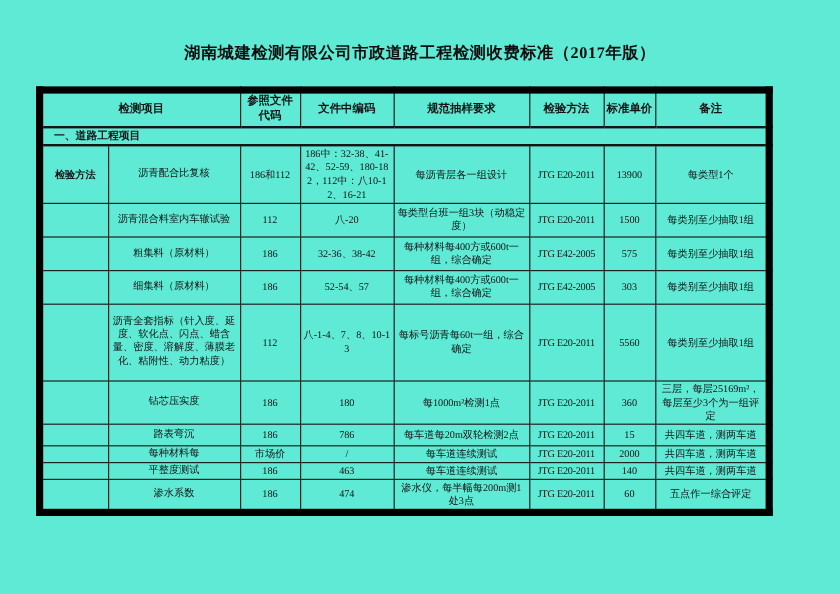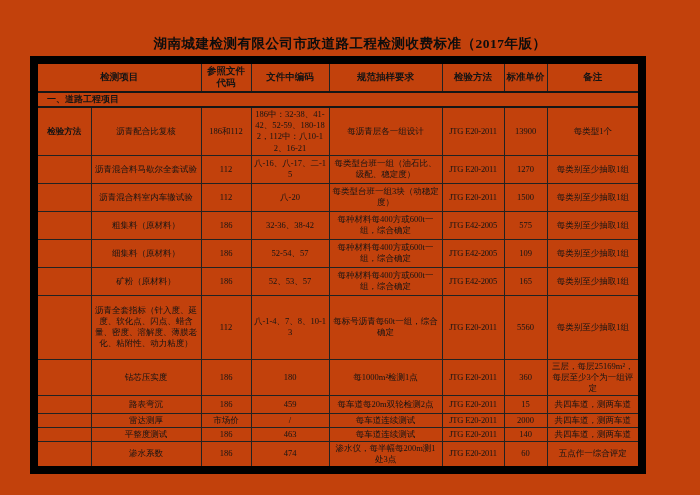--- a/index.html
+++ b/index.html
@@ -1,35 +1,35 @@
 <!DOCTYPE html>
 <html><head>
 <meta charset="utf-8">
 <style>
   html,body{margin:0;padding:0;background:#e8e8e8;}
   .page{
     position:relative;
     width:700px;height:495px;
-    background:#c2410c;
+    background:#5eead4;
     font-family:"Liberation Serif","DejaVu Serif",serif;
     color:#111;
     overflow:hidden;
   }
   .doc-title{
     position:absolute;top:35px;left:0;width:700px;
     text-align:center;
     font-size:13.5px;font-weight:bold;letter-spacing:0.5px;
     color:#0d0d0d;
   }
   table.fee-table{
-    position:absolute;left:30px;top:56px;
+    position:absolute;left:30px;top:72px;
     width:608px;
     border-collapse:collapse;
     table-layout:fixed;
-    border:8px solid #000000;
+    border:6px solid #000000;
   }
   table.fee-table td{
     border:1px solid #222;
     text-align:center;
     vertical-align:middle;
     padding:1px 2px;
     font-size:8.5px;
     line-height:1.3;
     color:#141414;
     overflow:hidden;
@@ -46,21 +46,21 @@
     font-size:9px;
     padding-left:9px;
     border-bottom:2px solid #161616;
   }
   td.cat{
     font-weight:bold;
     font-size:9px;
     vertical-align:top;
     padding-top:14px;
   }
-  td.item{font-size:8.5px;}
+  td.item{font-size:8.5px;font-family:Liberation Mono, monospace;}
   td.method{font-size:8.2px;letter-spacing:-0.2px;margin-top:20px;}
   td.price{font-size:8.6px;}
 </style>
 </head>
 <body>
 
 <div class="page">
 
   <div class="doc-title">湖南城建检测有限公司市政道路工程检测收费标准（2017年版）</div>
 
@@ -95,30 +95,20 @@
       <td class="cat">检验方法</td>
       <td class="item">沥青配合比复核</td>
       <td>186和112</td>
       <td>186中：32-38、41-42、52-59、180-182，112中：八10-12、16-21</td>
       <td>每沥青层各一组设计</td>
       <td class="method">JTG E20-2011</td>
       <td class="price">13900</td>
       <td>每类型1个</td>
     </tr>
 
-    <tr style="height:28px">
-      <td></td>
-      <td class="item">沥青混合料马歇尔全套试验</td>
-      <td>112</td>
-      <td>八-16、八-17、二-15</td>
-      <td>每类型台班一组（油石比、级配、稳定度）</td>
-      <td class="method">JTG E20-2011</td>
-      <td class="price">1270</td>
-      <td>每类别至少抽取1组</td>
-    </tr>
 
     <tr style="height:28px">
       <td></td>
       <td class="item">沥青混合料室内车辙试验</td>
       <td>112</td>
       <td>八-20</td>
       <td>每类型台班一组3块（动稳定度）</td>
       <td class="method">JTG E20-2011</td>
       <td class="price">1500</td>
       <td>每类别至少抽取1组</td>
@@ -135,34 +125,24 @@
       <td>每类别至少抽取1组</td>
     </tr>
 
     <tr style="height:28px">
       <td></td>
       <td class="item">细集料（原材料）</td>
       <td>186</td>
       <td>52-54、57</td>
       <td>每种材料每400方或600t一组，综合确定</td>
       <td class="method">JTG E42-2005</td>
-      <td class="price">109</td>
-      <td>每类别至少抽取1组</td>
-    </tr>
-
-    <tr style="height:28px">
-      <td></td>
-      <td class="item">矿粉（原材料）</td>
-      <td>186</td>
-      <td>52、53、57</td>
-      <td>每种材料每400方或600t一组，综合确定</td>
-      <td class="method">JTG E42-2005</td>
-      <td class="price">165</td>
-      <td>每类别至少抽取1组</td>
-    </tr>
+      <td class="price">303</td>
+      <td>每类别至少抽取1组</td>
+    </tr>
+
 
     <tr style="height:64px">
       <td></td>
       <td class="item">沥青全套指标（针入度、延度、软化点、闪点、蜡含量、密度、溶解度、薄膜老化、粘附性、动力粘度）</td>
       <td>112</td>
       <td>八-1-4、7、8、10-13</td>
       <td>每标号沥青每60t一组，综合确定</td>
       <td class="method">JTG E20-2011</td>
       <td class="price">5560</td>
       <td>每类别至少抽取1组</td>
@@ -176,30 +156,30 @@
       <td>每1000m²检测1点</td>
       <td class="method">JTG E20-2011</td>
       <td class="price">360</td>
       <td>三层，每层25169m²，每层至少3个为一组评定</td>
     </tr>
 
     <tr style="height:18px">
       <td></td>
       <td class="item">路表弯沉</td>
       <td>186</td>
-      <td>459</td>
+      <td>786</td>
       <td>每车道每20m双轮检测2点</td>
       <td class="method">JTG E20-2011</td>
       <td class="price">15</td>
       <td>共四车道，测两车道</td>
     </tr>
 
     <tr style="height:14px">
       <td></td>
-      <td class="item">雷达测厚</td>
+      <td class="item">每种材料每</td>
       <td>市场价</td>
       <td>/</td>
       <td>每车道连续测试</td>
       <td class="method">JTG E20-2011</td>
       <td class="price">2000</td>
       <td>共四车道，测两车道</td>
     </tr>
 
     <tr style="height:14px">
       <td></td>

